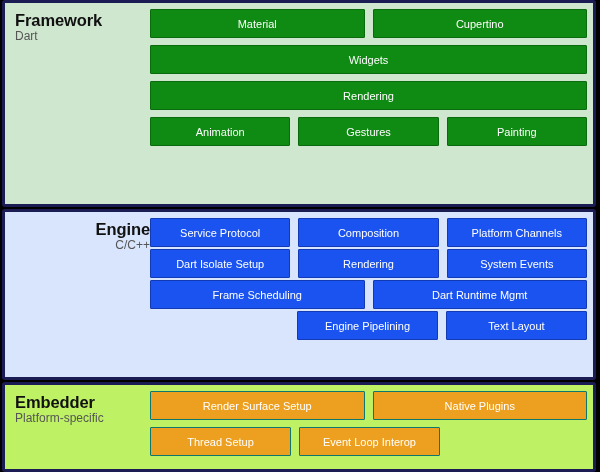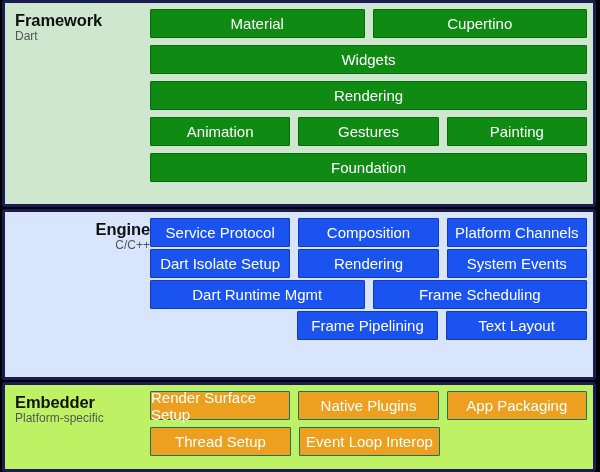--- a/index.html
+++ b/index.html
@@ -67,21 +67,21 @@
     margin-bottom: 7px;
   }
 
   .cell {
     flex: 1 1 0;
     height: 29px;
     display: flex;
     align-items: center;
     justify-content: center;
     color: #ffffff;
-    font-size: 15px;
+    font-size: 11px;
     box-sizing: border-box;
     border-radius: 1px;
   }
 
   
   #framework {
     top: 0px;
     height: 207px;
     background: #cfe6cf;
   }
@@ -138,64 +138,60 @@
         <div class="cell">Widgets</div>
       </div>
       <div class="row">
         <div class="cell">Rendering</div>
       </div>
       <div class="row">
         <div class="cell">Animation</div>
         <div class="cell">Gestures</div>
         <div class="cell">Painting</div>
       </div>
-      <div class="row">
-        <div class="cell">Foundation</div>
-      </div>
     </div>
   </section>
 
   <section class="layer" id="engine">
     <div class="layer-label">
       <div class="layer-title">Engine</div>
       <div class="layer-sub">C/C++</div>
     </div>
     <div class="layer-grid">
       <div class="row">
         <div class="cell">Service Protocol</div>
         <div class="cell">Composition</div>
         <div class="cell">Platform Channels</div>
       </div>
       <div class="row">
         <div class="cell">Dart Isolate Setup</div>
         <div class="cell">Rendering</div>
         <div class="cell">System Events</div>
       </div>
       <div class="row">
+        <div class="cell">Frame Scheduling</div>
         <div class="cell">Dart Runtime Mgmt</div>
-        <div class="cell">Frame Scheduling</div>
       </div>
       <div class="row">
         <div class="cell spacer"></div>
-        <div class="cell">Frame Pipelining</div>
+        <div class="cell">Engine Pipelining</div>
         <div class="cell">Text Layout</div>
       </div>
     </div>
   </section>
 
   <section class="layer" id="embedder">
     <div class="layer-label">
       <div class="layer-title">Embedder</div>
       <div class="layer-sub">Platform-specific</div>
     </div>
     <div class="layer-grid">
       <div class="row">
         <div class="cell">Render Surface Setup</div>
         <div class="cell">Native Plugins</div>
-        <div class="cell">App Packaging</div>
       </div>
       <div class="row">
         <div class="cell">Thread Setup</div>
         <div class="cell">Event Loop Interop</div>
         <div class="cell spacer"></div>
       </div>
     </div>
   </section>
 
 </div>

